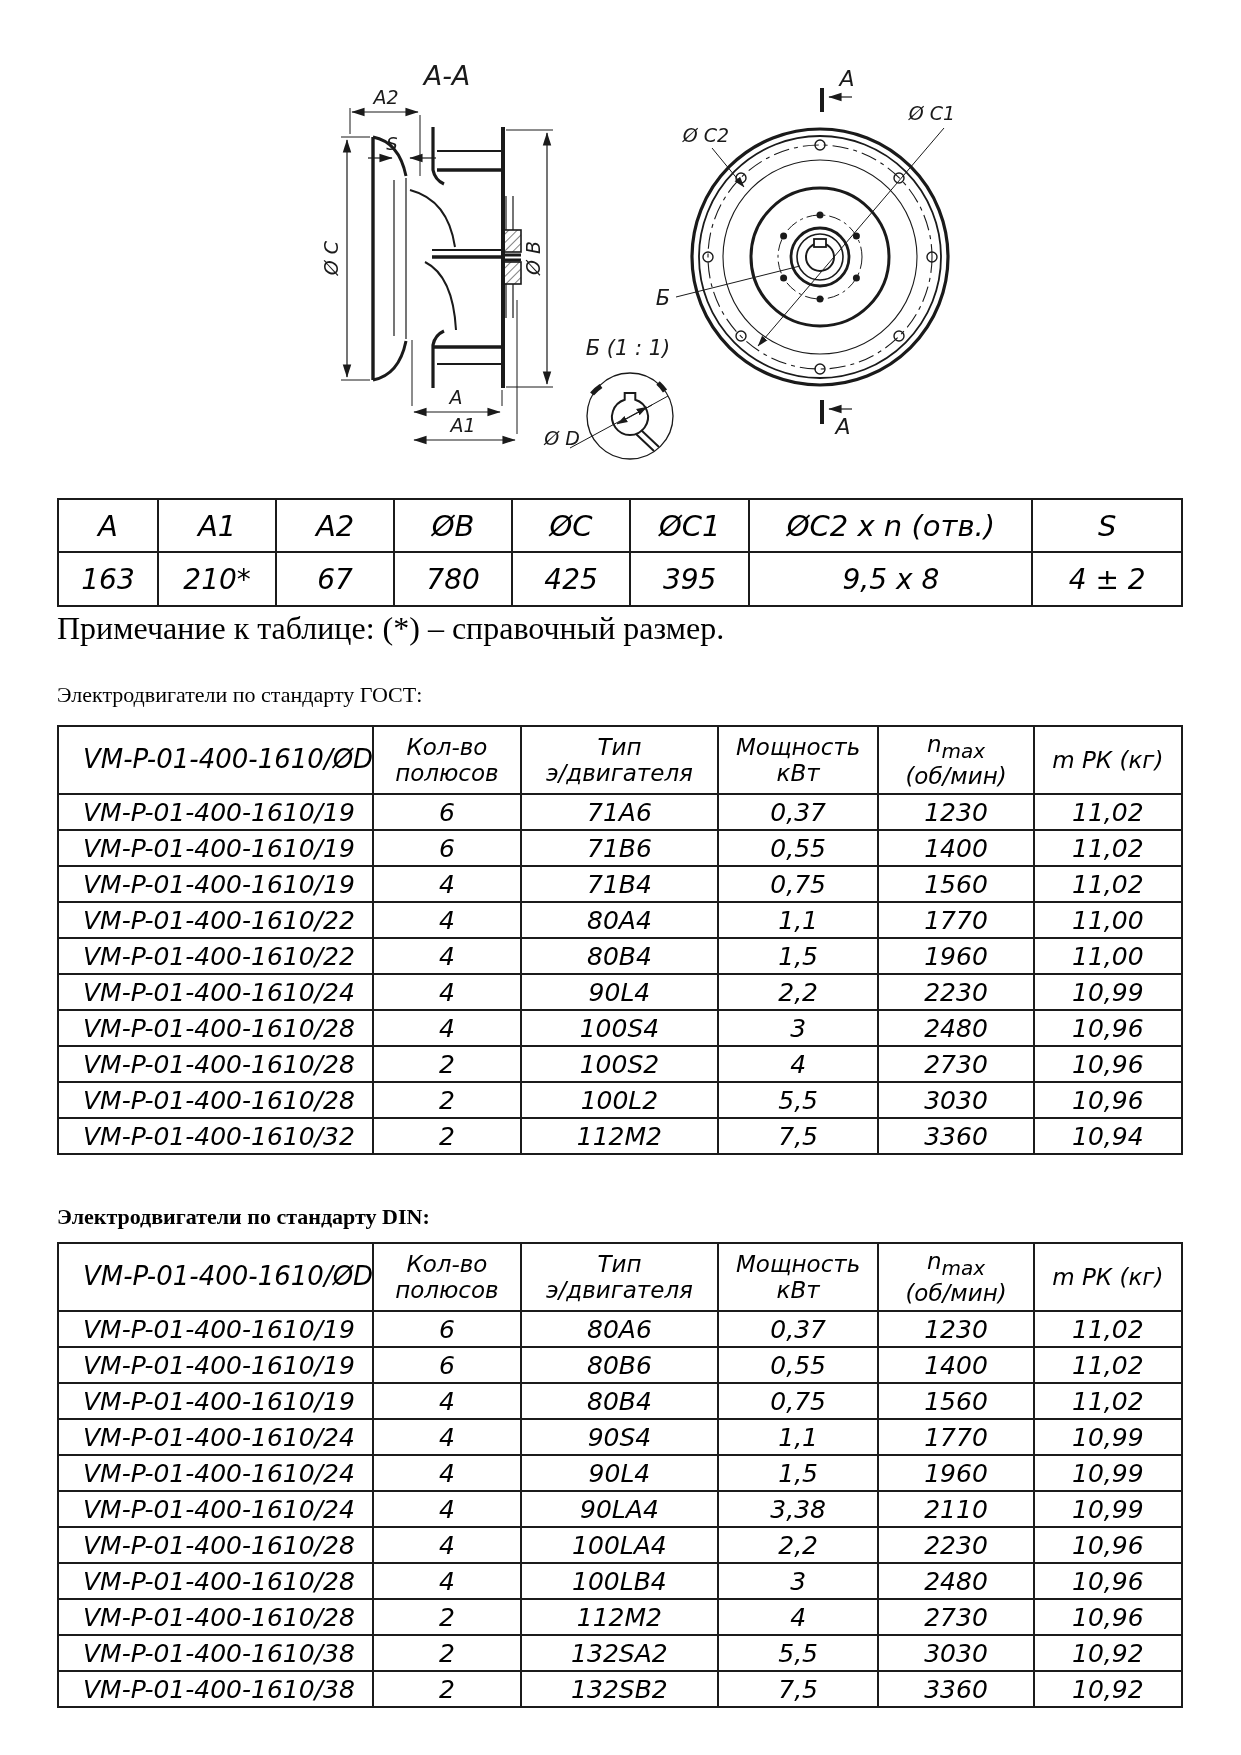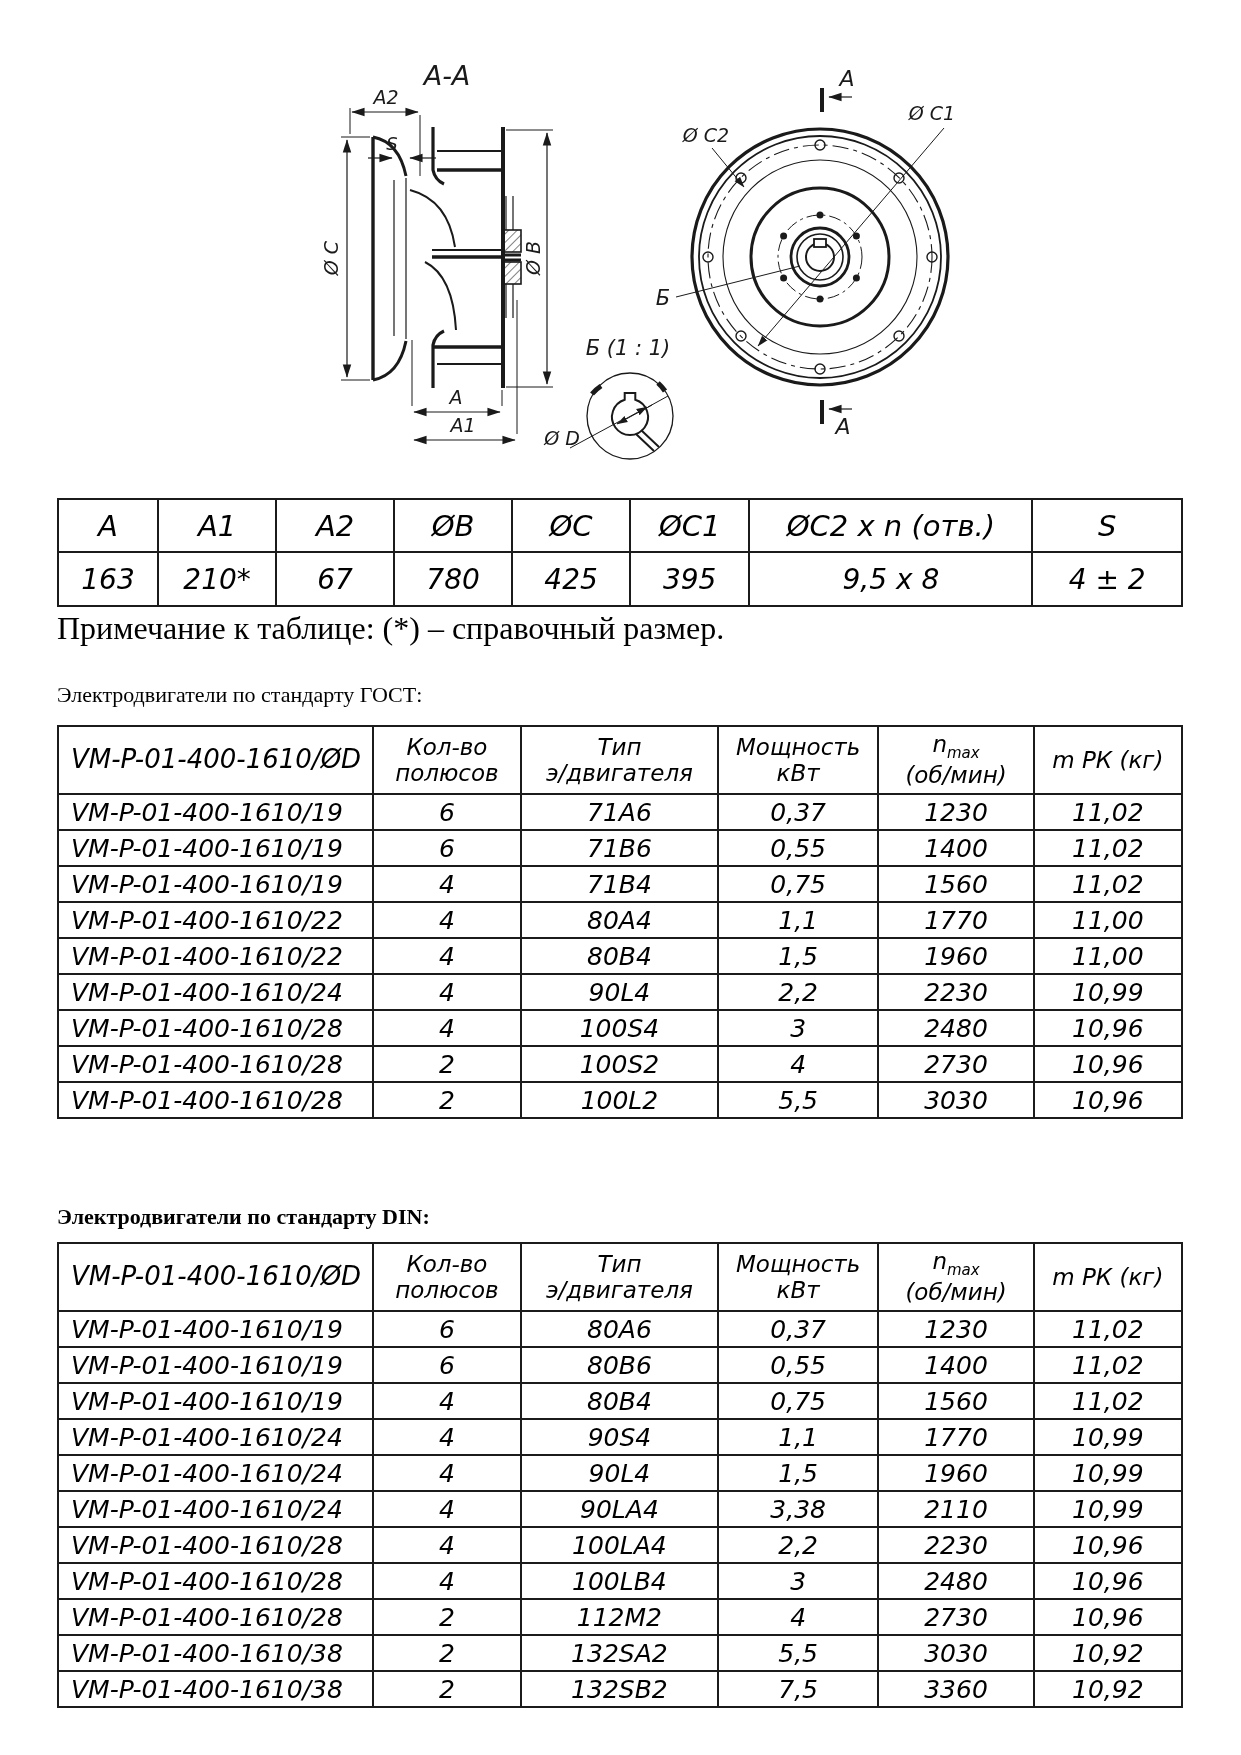--- a/index.html
+++ b/index.html
@@ -20,22 +20,22 @@
   }
   #dims-table{top:498px;width:1126px;}
   #dims-table th{height:51px;font-size:29px;}
   #dims-table td{height:52px;font-size:28px;margin-left:18px;}
   .motor{width:1126px;}
   #gost-table{top:725px;}
   #din-table{top:1242px;}
   .motor th{height:66px;font-size:23px;line-height:1.15;}
   .motor th:first-child{font-size:26px;}
   .motor td{height:34px;font-size:25px;}
-  .motor td:first-child,.motor .model-col{text-align:left;padding-left:12px;}
-  .motor sub{font-size:15px;font-style:italic;}
+  .motor td:first-child,.motor .model-col{text-align:left;padding-left:24px;}
+  .motor sub{font-size:20px;font-style:italic;}
 </style>
 </head>
 <body>
 
 <svg class="draw-svg" width="1241" height="465" viewBox="0 0 1241 465">
   <defs>
     <marker id="arr" viewBox="0 0 10 10" refX="9.5" refY="5" markerWidth="11" markerHeight="11" orient="auto-start-reverse">
       <path d="M0 1.8 L10 5 L0 8.2 Z" fill="#1a1a1a"></path>
     </marker>
     <pattern id="hatch" patternUnits="userSpaceOnUse" width="6" height="6" patternTransform="rotate(45)">
@@ -307,20 +307,28 @@
         <td>10,96</td>
       </tr>
       <tr>
         <td>VM-P-01-400-1610/28</td>
         <td>2</td>
         <td>100L2</td>
         <td>5,5</td>
         <td>3030</td>
         <td>10,96</td>
       </tr>
+      <tr>
+        <td>VM-P-01-400-1610/32</td>
+        <td>2</td>
+        <td>112M2</td>
+        <td>7,5</td>
+        <td>3360</td>
+        <td>10,94</td>
+      </tr>
     </tbody>
 </table>
 
 <div class="sec-head" id="din-head">Электродвигатели по стандарту DIN:</div>
 <table class="motor" id="din-table">
   <colgroup>
     <col style="width:28%">
       <col style="width:13.2%">
       <col style="width:17.5%">
     <col style="width:14.3%">

